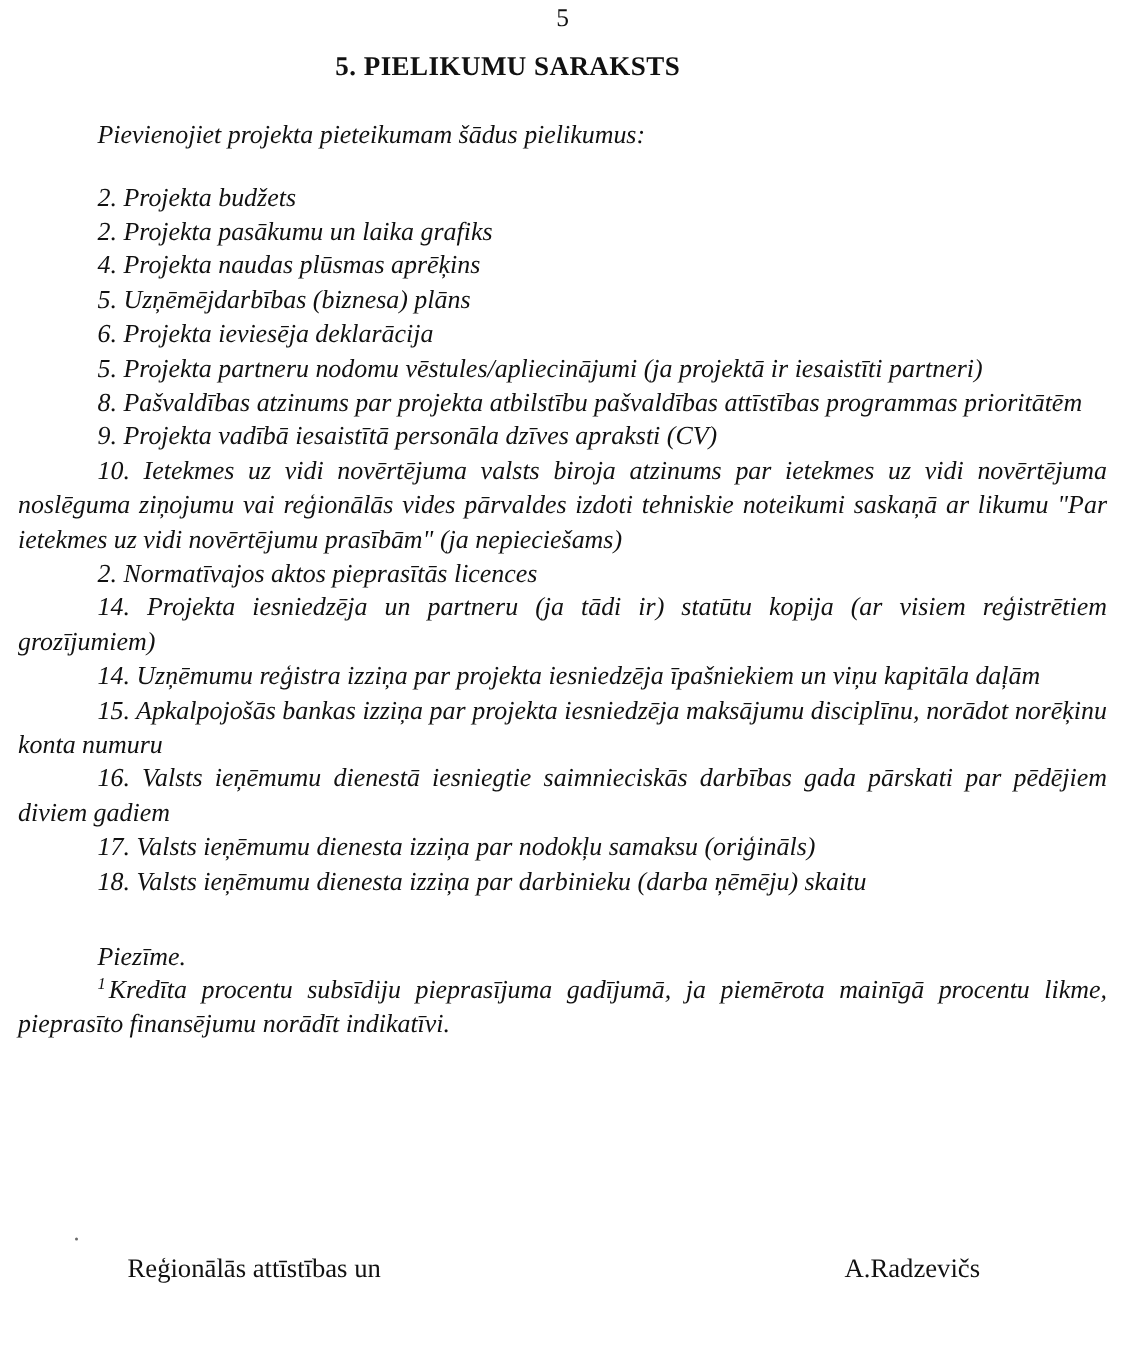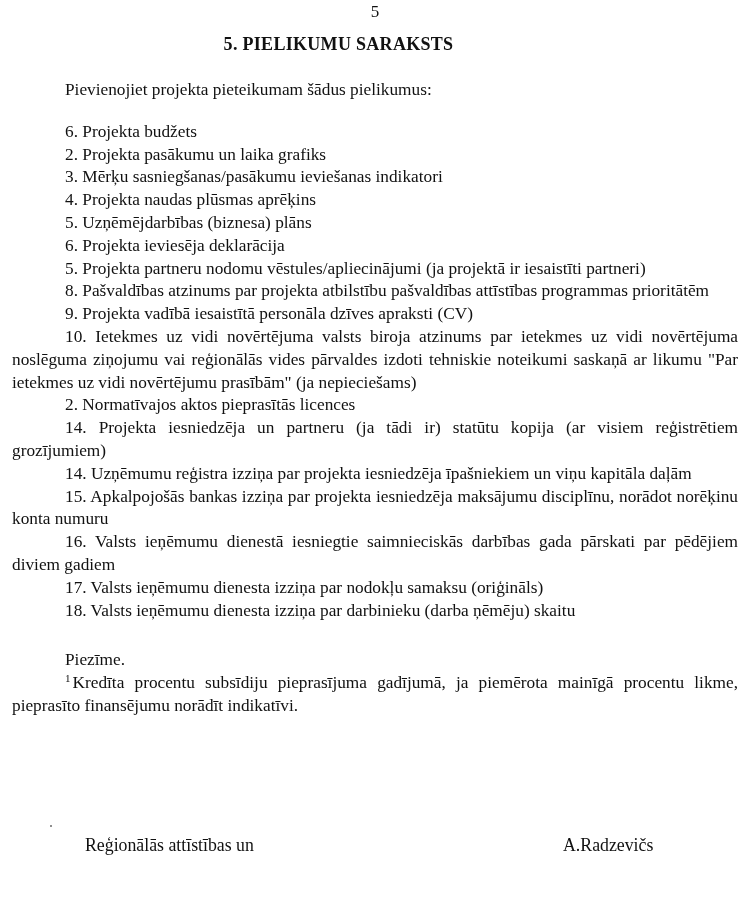--- a/index.html
+++ b/index.html
@@ -41,20 +41,21 @@
     font-size: 18px;
     font-weight: bold;
     letter-spacing: 0.3px;
     line-height: 22px;
   }
   .body-area {
     position: absolute;
     top: 79px;
     left: 12px;
     width: 726px;
+    font-style: italic;
   }
   p.para {
     margin: 0;
     font-size: 17.3px;
     line-height: 22.8px;
     text-align: justify;
     text-indent: 53px;
     hyphens: none;
   }
   p.para.nojust {
@@ -129,23 +130,22 @@
 <div class="page">
 
   <div class="page-number">5</div>
 
   <div class="doc-title">5. PIELIKUMU SARAKSTS</div>
 
   <div class="body-area">
 
     <p class="intro">Pievienojiet projekta pieteikumam šādus pielikumus:</p>
 
-    <p class="para nojust">6. Projekta budžets</p>
+    <p class="para nojust">2. Projekta budžets</p>
     <p class="para nojust">2. Projekta pasākumu un laika grafiks</p>
-    <p class="para nojust">3. Mērķu sasniegšanas/pasākumu ieviešanas indikatori</p>
     <p class="para nojust">4. Projekta naudas plūsmas aprēķins</p>
     <p class="para nojust">5. Uzņēmējdarbības (biznesa) plāns</p>
     <p class="para nojust">6. Projekta ieviesēja deklarācija</p>
     <p class="para nojust">5. Projekta partneru nodomu vēstules/apliecinājumi (ja projektā ir iesaistīti partneri)</p>
     <p class="para">8. Pašvaldības atzinums par projekta atbilstību pašvaldības attīstības programmas prioritātēm</p>
     <p class="para nojust">9. Projekta vadībā iesaistītā personāla dzīves apraksti (CV)</p>
     <p class="para">10. Ietekmes uz vidi novērtējuma valsts biroja atzinums par ietekmes uz vidi novērtējuma noslēguma ziņojumu vai reģionālās vides pārvaldes izdoti tehniskie noteikumi saskaņā ar likumu "Par ietekmes uz vidi novērtējumu prasībām" (ja nepieciešams)</p>
     <p class="para nojust">2. Normatīvajos aktos pieprasītās licences</p>
     <p class="para">14. Projekta iesniedzēja un partneru (ja tādi ir) statūtu kopija (ar visiem reģistrētiem grozījumiem)</p>
     <p class="para">14. Uzņēmumu reģistra izziņa par projekta iesniedzēja īpašniekiem un viņu kapitāla daļām</p>

